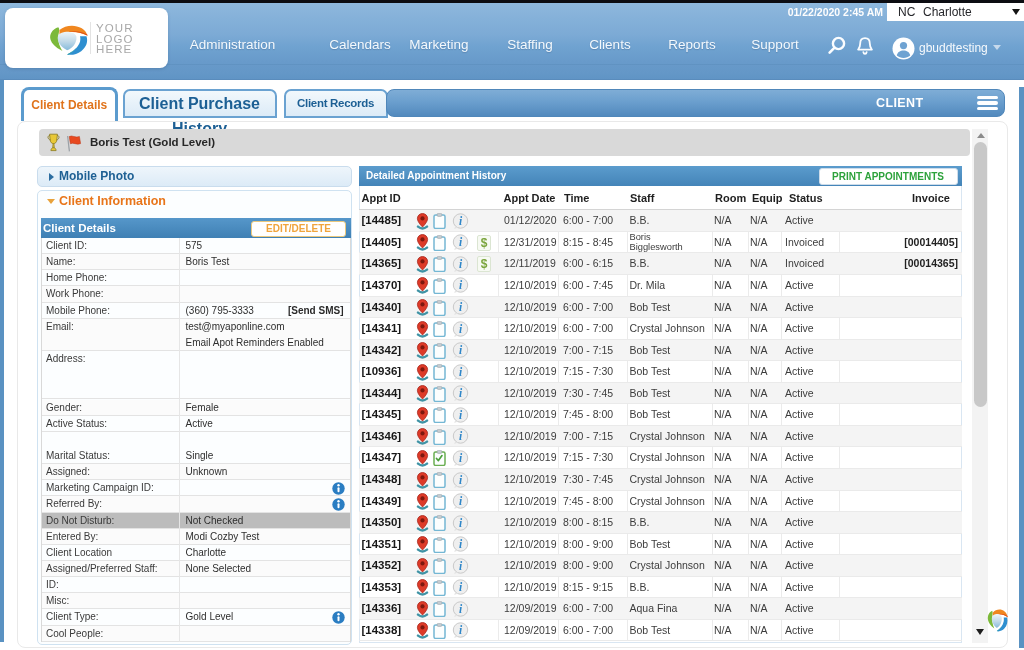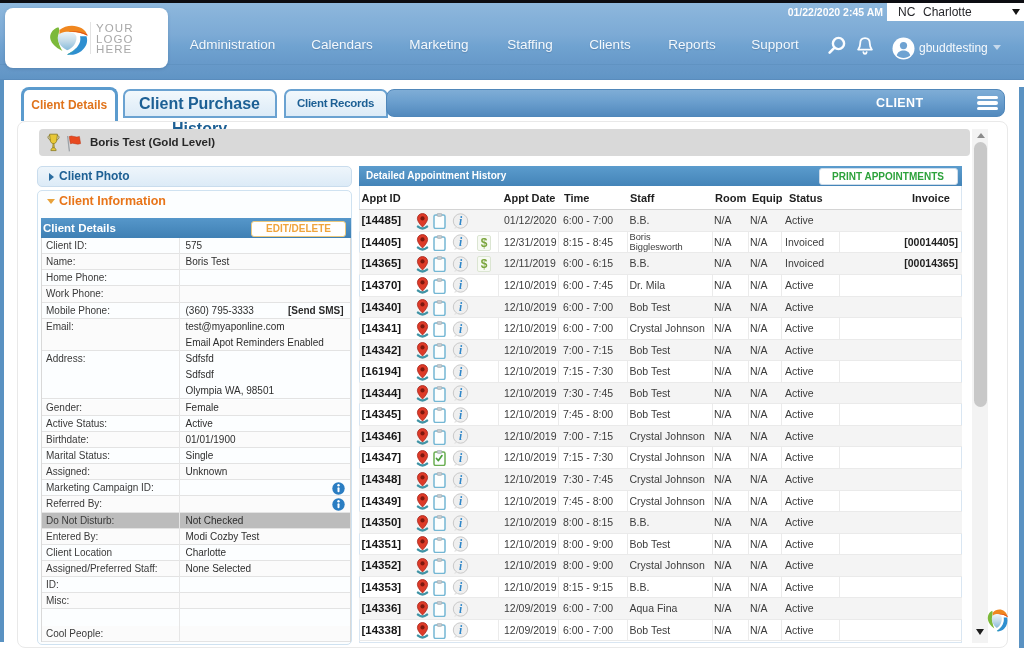--- a/index.html
+++ b/index.html
@@ -52,21 +52,21 @@
 <path d="M21 12.3 C27 11.4 33 13 38 16.5 L37.6 14.8 C32.8 11.8 26.8 10.6 21 12.3 Z" fill="#e04f17"></path>
 <path d="M37 17 C38.5 23 37 29 32.5 33.5 C29.5 36.5 25.5 38 21.5 37.5 L20.5 37.2 C26 34 30 29 31.5 23 C32 20.5 31.8 18.5 31.5 17 Z" fill="#2e8fd0"></path>
 <path d="M20 12 C15 12.5 12.5 15 12.5 19 C12.5 25 17 30.5 20.5 32.5 C25 30 28.5 25 28.5 18.5 C28.5 14.5 25 12 20 12 Z" fill="url(#shldg1)"></path>
 <path d="M21.5 37.4 C24.5 35.2 27 32.5 28.8 29 C27 32 24 34.8 20.5 37.1 Z" fill="#2a9f9f"></path>
 </svg></div>
 <div class="abs" style="left:90px;top:22px;width:1px;height:32px;background:#e3e3e3;"></div>
 <div class="abs" style="left:96px;top:23px;font-size:11.5px;line-height:10.6px;letter-spacing:1.1px;
   color:#a8a8a8;">YOUR<br>LOGO<br>HERE</div>
 
 <div class="nav" style="left:232.5px;">Administration</div>
-    <div class="nav" style="left:342px;">Calendars</div>
+    <div class="nav" style="left:360px;">Calendars</div>
     <div class="nav" style="left:439px;">Marketing</div>
     <div class="nav" style="left:530px;">Staffing</div>
     <div class="nav" style="left:610px;">Clients</div>
     <div class="nav" style="left:692px;">Reports</div>
     <div class="nav" style="left:775px;">Support</div>
 
 <div class="abs" style="left:826px;top:35px;"><svg width="22" height="23" viewBox="0 0 22 23">
 <circle cx="12.5" cy="8.5" r="5.6" fill="none" stroke="#fbfdff" stroke-width="2.4"></circle>
 <line x1="8.3" y1="12.9" x2="3.6" y2="17.6" stroke="#fbfdff" stroke-width="2.6" stroke-linecap="round"></line>
       </svg></div>
@@ -115,21 +115,21 @@
 </svg></div>
 <div class="abs" style="left:66px;top:135px;"><svg width="17" height="17" viewBox="0 0 17 17" style="vertical-align:top">
 <line x1="1.6" y1="1" x2="3.4" y2="16.4" stroke="#9aa0a6" stroke-width="1.2"></line>
 <path d="M3.2 1.6 C6.2 -0.4 9.2 3.4 13.4 1.4 L14.6 8.6 C10.4 10.6 7.4 6.8 4.4 8.8 Z" fill="#e8491f" stroke="#b83312" stroke-width="0.5"></path>
 </svg></div>
 <div class="abs" style="left:90px;top:129px;height:27px;line-height:27px;font-size:11.5px;font-weight:bold;color:#272727;">Boris Test (Gold Level)</div>
 
 <div class="abs" style="left:37px;top:166px;width:315px;height:21px;
   background:linear-gradient(180deg,#eef5fb,#dcebf7);border:1px solid #c9dced;border-radius:5px;"></div>
 <div class="abs" style="left:49px;top:172.5px;width:0;height:0;border-top:4px solid transparent;border-bottom:4px solid transparent;border-left:5.5px solid #2c6da0;"></div>
-<div class="abs" style="left:59px;top:166px;height:21px;line-height:21px;font-size:12px;font-weight:bold;color:#1e6094;">Client Photo</div>
+<div class="abs" style="left:59px;top:166px;height:21px;line-height:21px;font-size:12px;font-weight:bold;color:#1e6094;">Mobile Photo</div>
 
 <div class="abs" style="left:37px;top:190px;width:315px;height:455px;background:#fcfeff;
   border:1px solid #cfe2f1;border-radius:5px;"></div>
 <div class="abs" style="left:47px;top:198.5px;width:0;height:0;border-left:4px solid transparent;border-right:4px solid transparent;border-top:5.5px solid #e8a23c;"></div>
 <div class="abs" style="left:59px;top:191px;height:21px;line-height:21px;font-size:12.5px;font-weight:bold;color:#e8751a;">Client Information</div>
 
 <div class="abs" style="left:40.5px;top:217.5px;width:310px;height:20.5px;
   background:linear-gradient(180deg,#5697ca,#3f80b4);"></div>
 <div class="abs" style="left:43px;top:217.5px;height:20.5px;line-height:20.5px;font-size:11.5px;font-weight:bold;color:#fff;">Client Details</div>
 <div class="abs" style="left:251px;top:221px;width:95px;height:15.5px;background:#fff;border-radius:3px;
@@ -169,42 +169,31 @@
       </div>
       <div class="lrow" style="top:80.75px;height:32.30px;background:#fbfbfb;">
         <div class="llab" style="line-height:16.15px;">Email:</div>
         <div class="lval">
           <div style="height:16.15px;line-height:16.15px;">test@myaponline.com</div>
           <div style="height:16.15px;line-height:16.15px;">Email Apot Reminders Enabled</div>
         </div>
       </div>
       <div class="lrow" style="top:113.05px;height:48.45px;">
         <div class="llab" style="line-height:16.15px;">Address:</div>
-        <div class="lval">
-          <div style="height:16.15px;line-height:16.15px;">Sdfsfd</div>
-          <div style="height:16.15px;line-height:16.15px;">Sdfsdf</div>
-          <div style="height:16.15px;line-height:16.15px;">Olympia WA, 98501</div>
-        </div>
       </div>
       <div class="lrow" style="top:161.50px;height:16.15px;background:#fbfbfb;">
         <div class="llab" style="line-height:16.15px;">Gender:</div>
         <div class="lval">
           <div style="height:16.15px;line-height:16.15px;">Female</div>
         </div>
       </div>
       <div class="lrow" style="top:177.65px;height:16.15px;">
         <div class="llab" style="line-height:16.15px;">Active Status:</div>
         <div class="lval">
           <div style="height:16.15px;line-height:16.15px;">Active</div>
-        </div>
-      </div>
-      <div class="lrow" style="top:193.80px;height:16.15px;background:#fbfbfb;">
-        <div class="llab" style="line-height:16.15px;">Birthdate:</div>
-        <div class="lval">
-          <div style="height:16.15px;line-height:16.15px;">01/01/1900</div>
         </div>
       </div>
       <div class="lrow" style="top:209.95px;height:16.15px;">
         <div class="llab" style="line-height:16.15px;">Marital Status:</div>
         <div class="lval">
           <div style="height:16.15px;line-height:16.15px;">Single</div>
         </div>
       </div>
       <div class="lrow" style="top:226.10px;height:16.15px;background:#fbfbfb;">
         <div class="llab" style="line-height:16.15px;">Assigned:</div>
@@ -262,20 +251,31 @@
         <div class="llab" style="line-height:16.15px;">ID:</div>
         <div class="lval">
           <div style="height:16.15px;line-height:16.15px;"></div>
         </div>
       </div>
       <div class="lrow" style="top:355.30px;height:16.15px;background:#fbfbfb;">
         <div class="llab" style="line-height:16.15px;">Misc:</div>
         <div class="lval">
           <div style="height:16.15px;line-height:16.15px;"></div>
         </div>
+      </div>
+      <div class="lrow" style="top:371.45px;height:16.15px;">
+        <div class="llab" style="line-height:16.15px;">Client Type:</div>
+        <div class="lval">
+          <div style="height:16.15px;line-height:16.15px;">Gold Level</div>
+        </div>
+        <div style="position:absolute;right:5px;top:1.5px;"><svg width="13" height="13" viewBox="0 0 13 13" style="vertical-align:top">
+<circle cx="6.5" cy="6.5" r="6.2" fill="#2a7dc2"></circle>
+<rect x="5.5" y="5.2" width="2" height="5" rx="1" fill="#fff"></rect>
+<circle cx="6.5" cy="3.2" r="1.2" fill="#fff"></circle>
+          </svg></div>
       </div>
       <div class="lrow" style="top:387.60px;height:16.15px;background:#fbfbfb;">
         <div class="llab" style="line-height:16.15px;">Cool People:</div>
         <div class="lval">
           <div style="height:16.15px;line-height:16.15px;"></div>
         </div>
       </div>
 <div style="position:absolute;left:137px;top:0;width:1px;height:100%;background:#e6e6e6;"></div>
 </div>
 
@@ -470,21 +470,21 @@
 <text x="8.5" y="12" font-family="Liberation Serif" font-size="11.5" font-style="italic" font-weight="bold" fill="#2f86c8" text-anchor="middle">i</text>
           </svg></div>
         <div class="rc" style="left:145.5px;">12/10/2019</div>
         <div class="rc" style="left:204.5px;">7:00 - 7:15</div>
         <div class="rc" style="left:271px;">Bob Test</div>
         <div class="rc" style="left:355.5px;">N/A</div>
         <div class="rc" style="left:391.5px;">N/A</div>
         <div class="rc" style="left:426.5px;">Active</div>
       </div>
       <div class="rrow" style="top:150.92px;">
-        <div class="rid">[16194]</div>
+        <div class="rid">[10936]</div>
         <div class="ric" style="left:57px;top:2.5px;"><svg width="13" height="17" viewBox="0 0 13 17" style="vertical-align:top">
 <path d="M2 13.6 Q6.5 17.3 11 13.6" fill="none" stroke="#3f93a5" stroke-width="2.4" stroke-linecap="round"></path>
 <path d="M6.5 0.5 C3.6 0.5 1.4 2.7 1.4 5.5 C1.4 9.3 6.5 14 6.5 14 C6.5 14 11.6 9.3 11.6 5.5 C11.6 2.7 9.4 0.5 6.5 0.5 Z" fill="#dd3a28" stroke="#a02015" stroke-width="0.7"></path>
 <circle cx="6.5" cy="5.4" r="2.1" fill="#7e180e"></circle>
           </svg></div>
         <div class="ric" style="left:74.5px;top:3px;"><svg width="13" height="16" viewBox="0 0 13 16" style="vertical-align:top">
 <rect x="1" y="2" width="11" height="13.4" rx="1.6" fill="#fcfefe" stroke="#74b7d4" stroke-width="1.5"></rect>
 <rect x="4.2" y="0.4" width="4.6" height="3" rx="1" fill="#c6cdd2" stroke="#9aa4aa" stroke-width="0.6"></rect>
           </svg></div>
         <div class="ric" style="left:93px;top:2.5px;"><svg width="17" height="17" viewBox="0 0 17 17" style="vertical-align:top">

